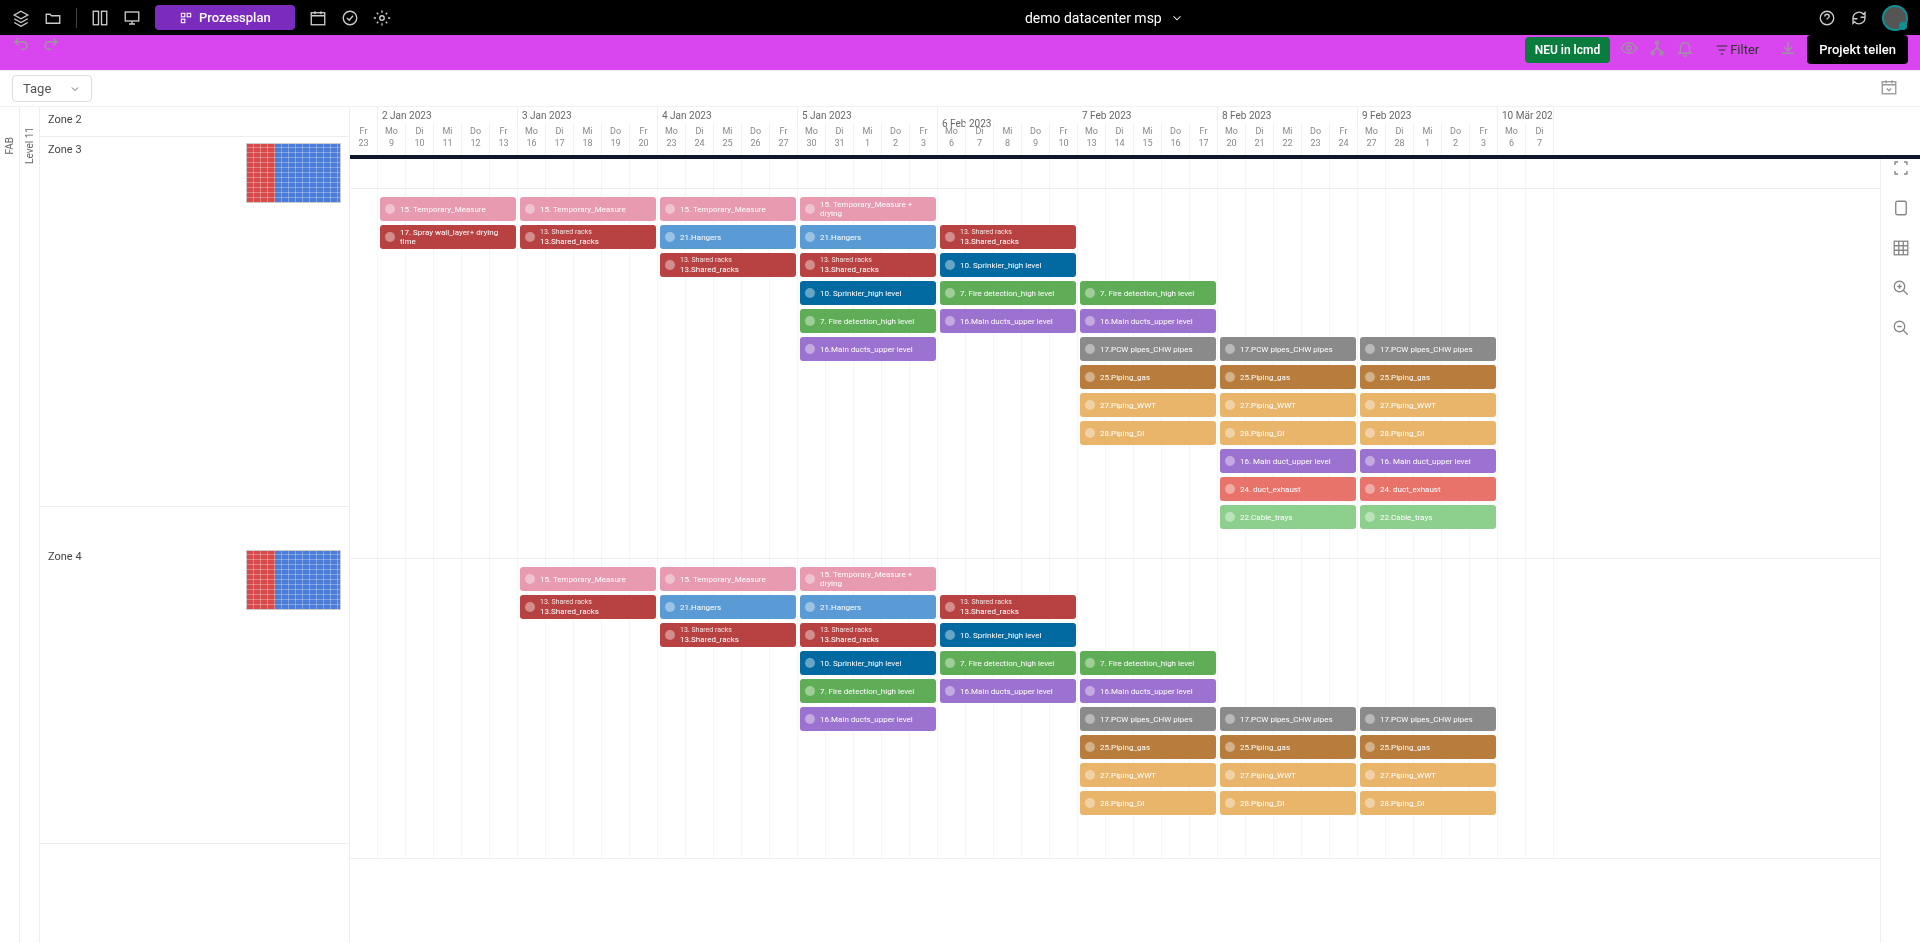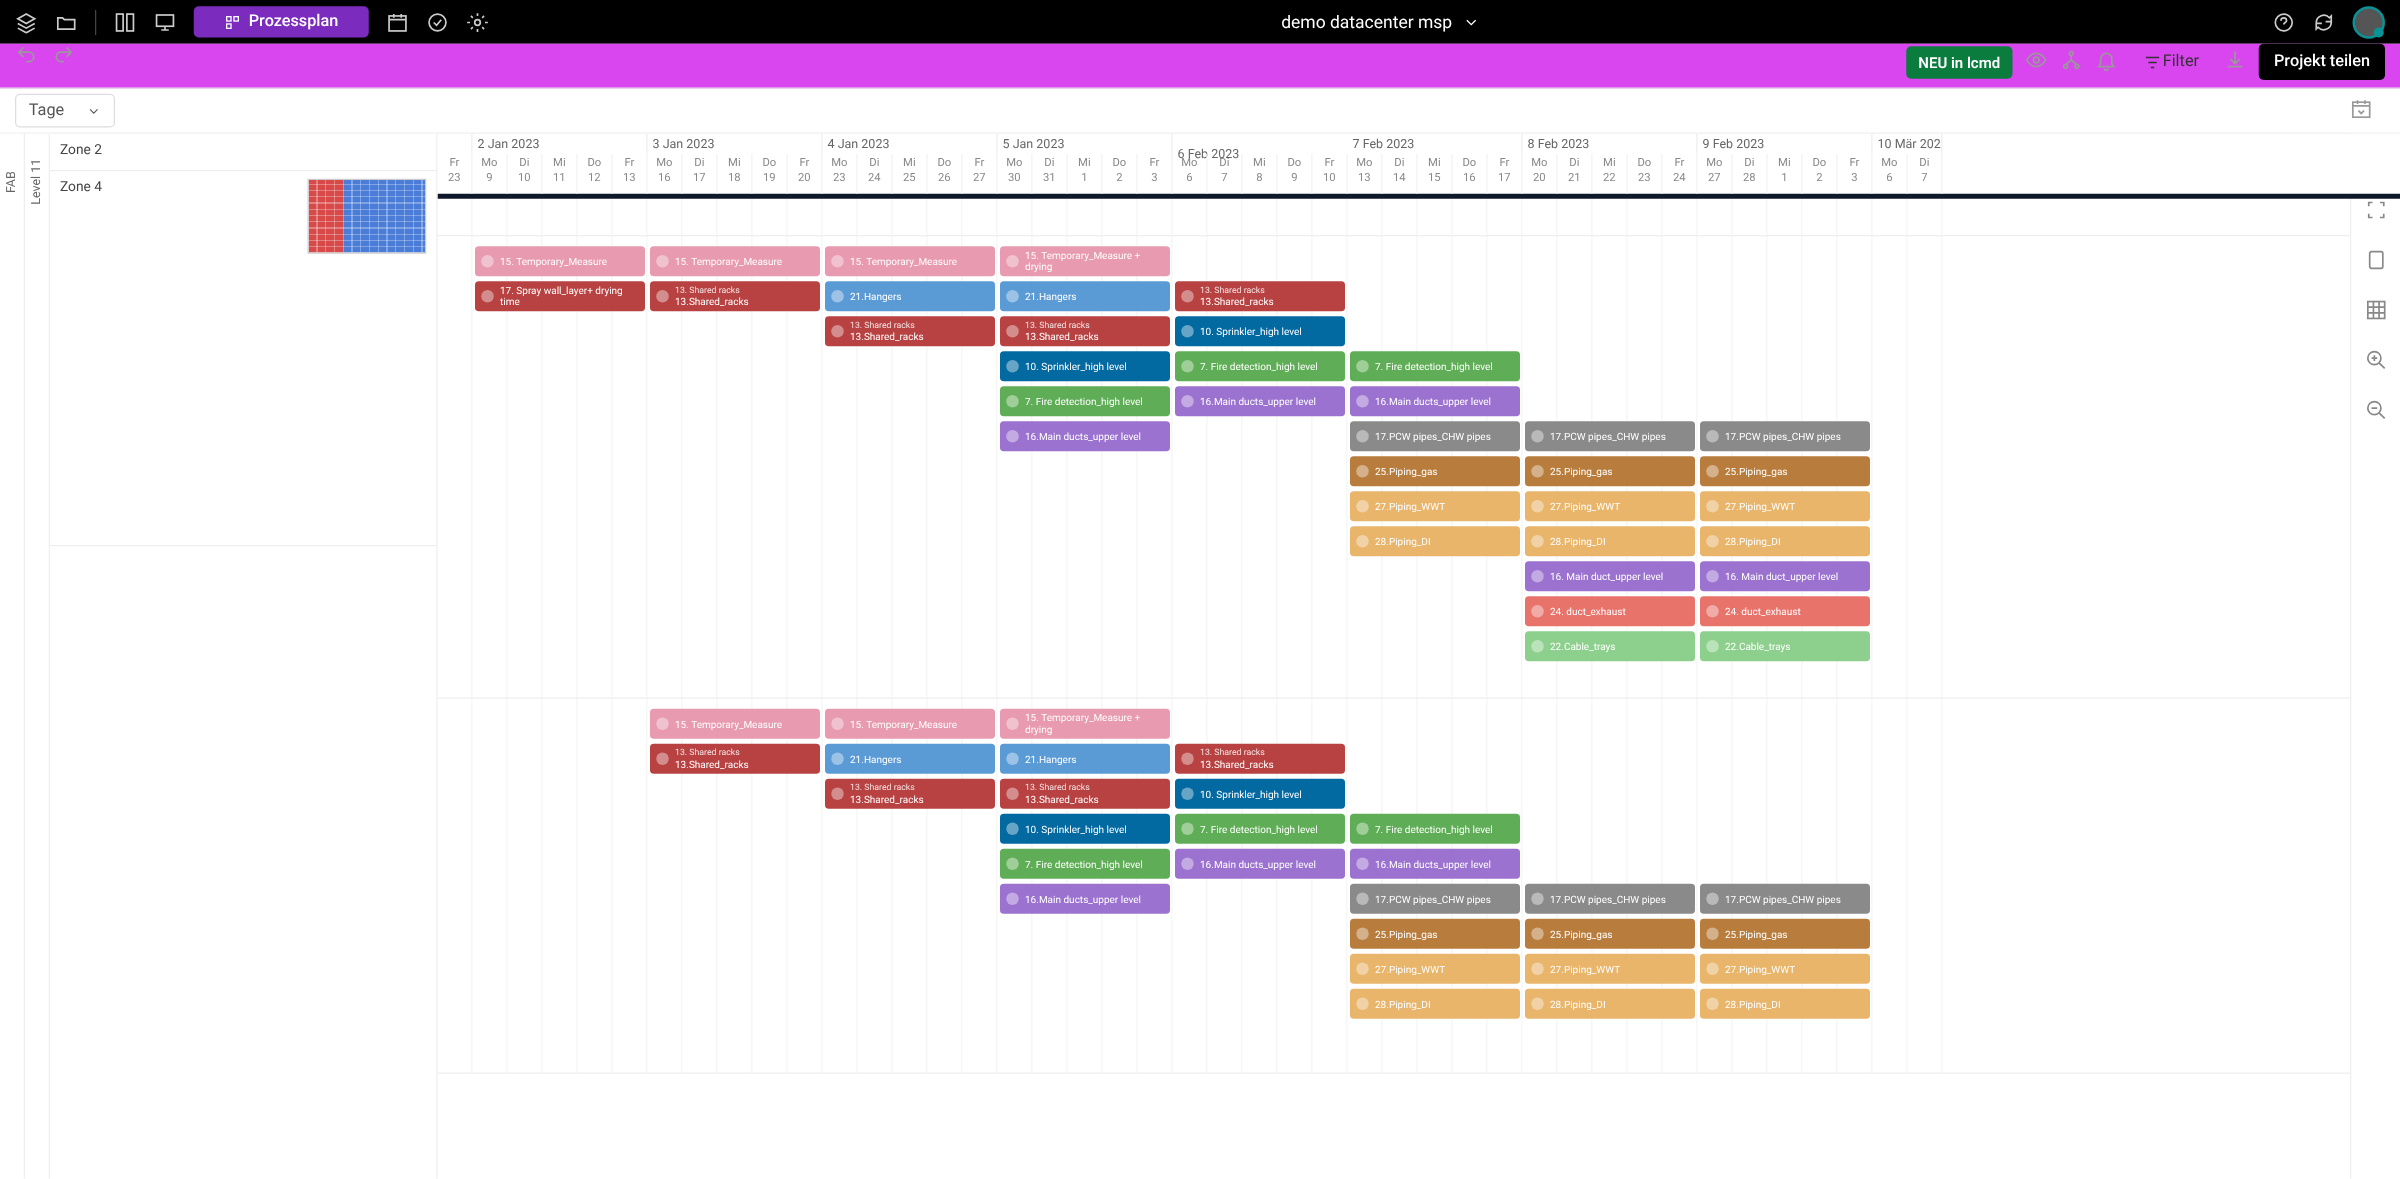--- a/index.html
+++ b/index.html
@@ -191,21 +191,25 @@
   <div class="fab-tab">
       <span class="fab-label">FAB</span>
     </div>
   <div class="level-tab">
       <span class="fab-label">Level 11</span>
     </div>
   <div class="zone-col" id="zone-col">
       <div class="zone-row" style="height: 30px;">
         <span>Zone 2</span>
       </div>
-      <div class="zone-row" style="height: 300px;">
+      <div class="zone-row" style="height: 370px;">
+        <span>Zone 3</span>
+        <div class="zone-thumb"></div>
+      </div>
+      <div class="zone-row" style="height: 300px; margin-top: 37px;">
         <span>Zone 4</span>
         <div class="zone-thumb"></div>
       </div>
     </div>
   <div class="timeline">
     <div class="tl-header">
       <div class="month-row" id="month-row">
           <div class="month-cell" style="width: 28px;"></div>
           <div class="month-cell" style="width: 140px;">2 Jan 2023</div>
           <div class="month-cell" style="width: 140px;">3 Jan 2023</div>

